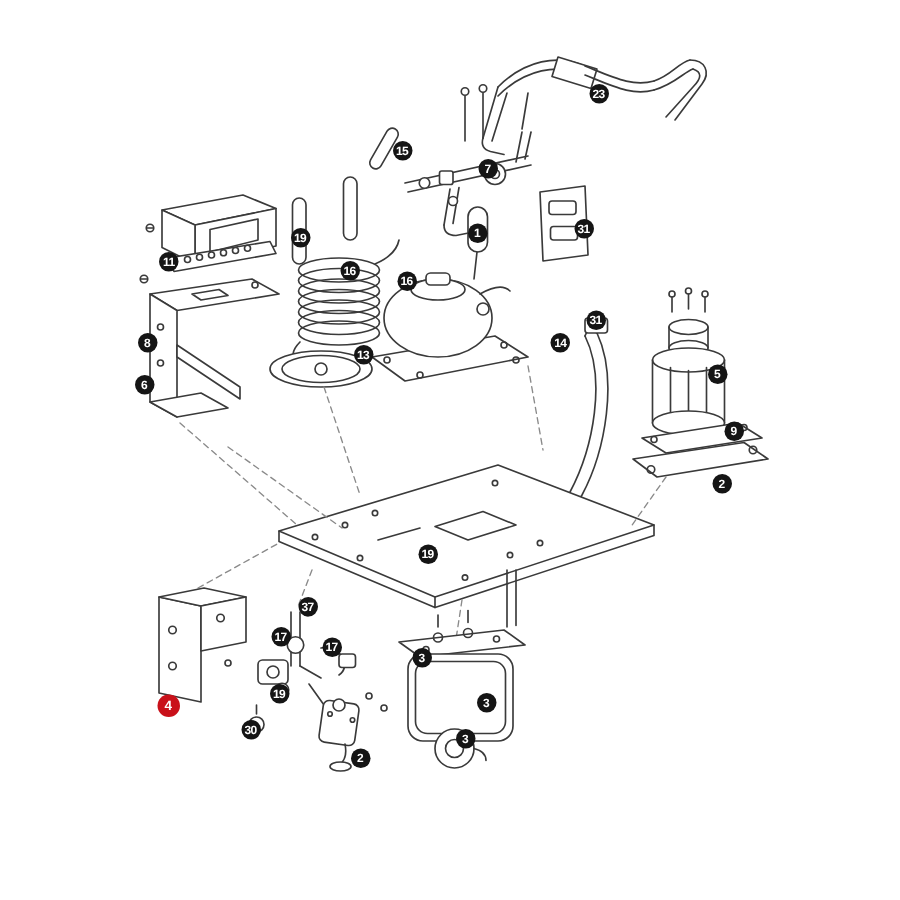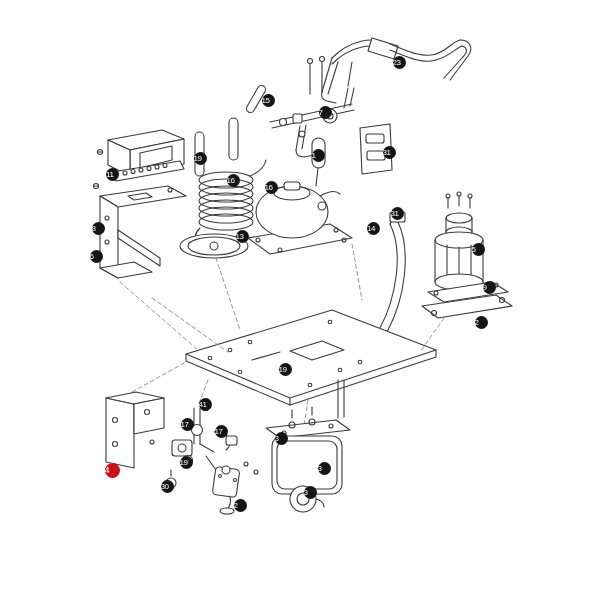--- a/index.html
+++ b/index.html
@@ -13,23 +13,23 @@
   .stage svg{position:absolute;left:0;top:0;}
   #callout-layer{position:absolute;left:0;top:0;width:600px;height:600px;pointer-events:none;}
   .badge{
     position:absolute;
     width:13px;height:13px;
     margin-left:-6.5px;margin-top:-6.5px;
     border-radius:50%;
     background:#151515;
     color:#ffffff;
     font-size:8px;
-    font-weight:normal;
+    font-weight:bold;
     line-height:13px;
-    text-align:left;
+    text-align:center;
     letter-spacing:-0.4px;
   }
   .badge.highlighted{
     width:15px;height:15px;
     margin-left:-7.5px;margin-top:-7.5px;
     background:#c9111a;
     font-size:9px;
     line-height:15px;
   }
 </style>
@@ -276,21 +276,21 @@
       <div class="badge" style="left: 389px; top: 152px;">31</div>
       <div class="badge" style="left: 96px; top: 174px; margin-left: 10px;">11</div>
       <div class="badge" style="left: 98px; top: 228px;">8</div>
       <div class="badge" style="left: 96px; top: 256px;">6</div>
       <div class="badge" style="left: 327px; top: 228px; margin-left: 40px;">14</div>
       <div class="badge" style="left: 397px; top: 213px;">31</div>
       <div class="badge" style="left: 478px; top: 249px;">5</div>
       <div class="badge" style="left: 489px; top: 287px;">9</div>
       <div class="badge" style="left: 481px; top: 322px;">2</div>
       <div class="badge" style="left: 285px; top: 369px;">19</div>
-      <div class="badge" style="left: 205px; top: 404px;">41</div>
+      <div class="badge" style="left: 205px; top: 404px;">37</div>
       <div class="badge" style="left: 187px; top: 424px;">17</div>
       <div class="badge" style="left: 221px; top: 431px;">17</div>
       <div class="badge" style="left: 186px; top: 462px;">19</div>
       <div class="badge" style="left: 167px; top: 486px;">30</div>
       <div class="badge" style="left: 240px; top: 505px;">2</div>
       <div class="badge" style="left: 281px; top: 438px;">3</div>
       <div class="badge" style="left: 324px; top: 468px;">3</div>
       <div class="badge" style="left: 310px; top: 492px;">3</div>
       <div class="badge highlighted" style="left: 112px; top: 470px;">4</div>
     </div>

